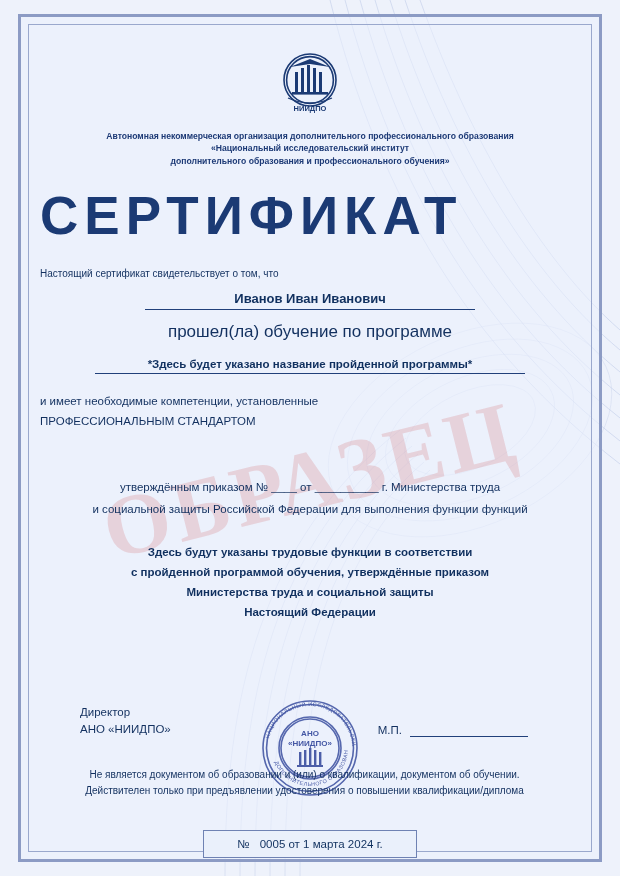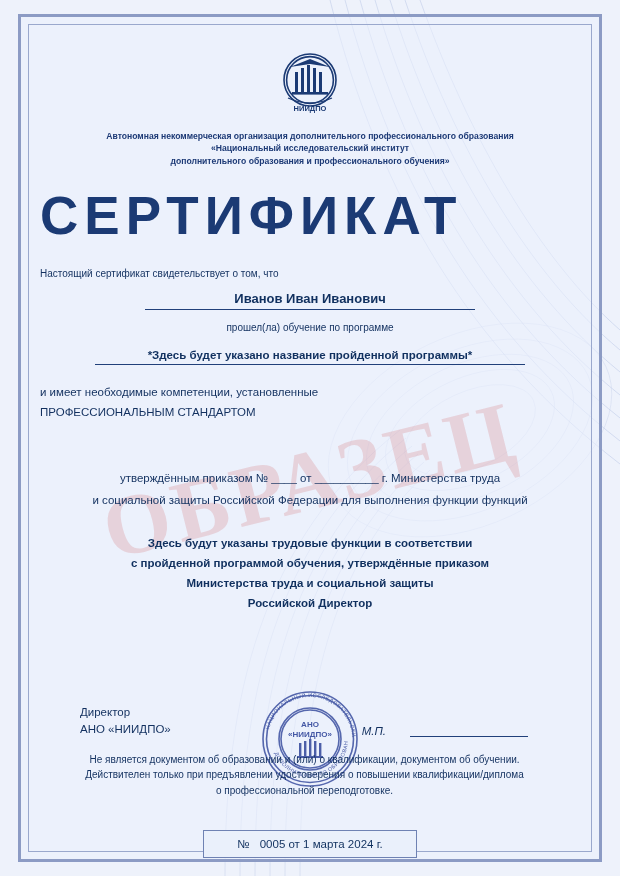--- a/index.html
+++ b/index.html
@@ -112,21 +112,21 @@
     color: #10305f;
     padding-bottom: 3px;
   }
   .rule {
     border-bottom: 1.3px solid #21407a;
   }
 
   .sub {
     margin-top: 12px;
     text-align: center;
-    font-size: 10px;
+    font-size: 17px;
     color: #12305f;
   }
 
   .program-row {
     margin: 16px auto 0;
     width: 430px;
     text-align: center;
   }
   .program-row .val {
     font-size: 11.5px;
@@ -175,24 +175,23 @@
     align-items: flex-end;
     justify-content: space-between;
     font-size: 11.5px;
     color: #12305f;
   }
   .director {
     line-height: 1.5;
   }
   .mp {
     display: flex;
-    align-items: center;
-    gap: 24px;
+    align-items: flex-start;
+    gap: 8px;
     padding-bottom: 1px;
-    font-style: italic;
   }
   .mp .line {
     display: inline-block;
     width: 118px;
     border-bottom: 1.2px solid #21407a;
     height: 12px;
   }
 
   .disclaimer {
     position: absolute;
@@ -314,21 +313,21 @@
 
     <div class="order-block">
       <div>утверждённым приказом № ____ от __________ г. Министерства труда</div>
       <div>и социальной защиты Российской Федерации для выполнения функции функций</div>
     </div>
 
     <div class="functions">
       <div>Здесь будут указаны трудовые функции в соответствии</div>
       <div>с пройденной программой обучения, утверждённые приказом</div>
       <div>Министерства труда и социальной защиты</div>
-      <div>Российской Директор</div>
+      <div>Настоящий Федерации</div>
     </div>
 
     <div class="stamp-wrap">
       <svg width="112" height="112" viewBox="0 0 112 112">
         <defs>
           <path id="ringTop" d="M56,56 m-42,0 a42,42 0 1,1 84,0" fill="none"></path>
           <path id="ringBottom" d="M56,56 m-38,0 a38,38 0 1,0 76,0" fill="none"></path>
         </defs>
         <g fill="none" stroke="#3b4fa0" stroke-width="1.6" opacity="0.85">
           <circle cx="56" cy="56" r="47"></circle>
@@ -362,21 +361,20 @@
       </div>
       <div class="mp">
         <span>М.П.</span>
         <span class="line"></span>
       </div>
     </div>
 
     <div class="disclaimer">
       <div>Не является документом об образовании и (или) о квалификации, документом об обучении.</div>
       <div>Действителен только при предъявлении удостоверения о повышении квалификации/диплома</div>
-      <div>о профессиональной переподготовке.</div>
     </div>
 
     <div class="number-box">
       <span class="num-sym">№</span>
       <span class="num-val">0005 от 1 марта 2024 г.</span>
     </div>
 
   </div>
 </div>
 

